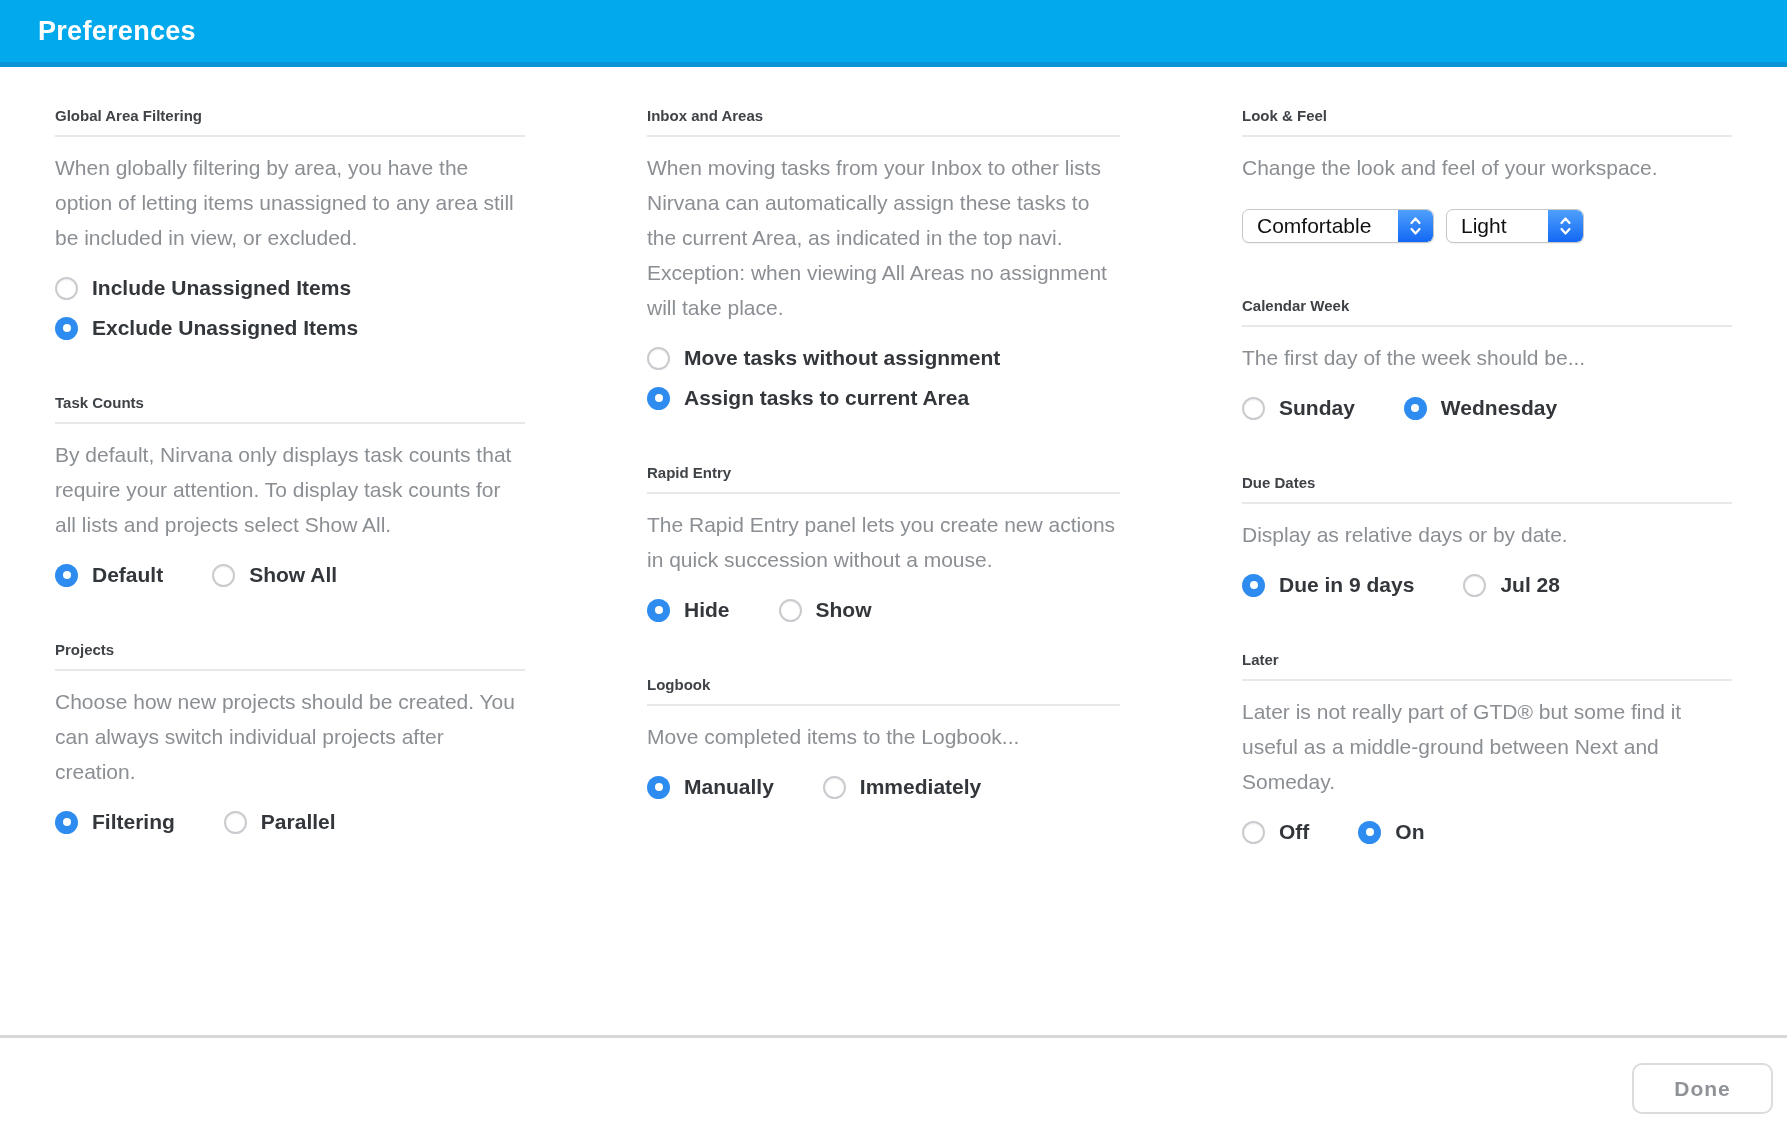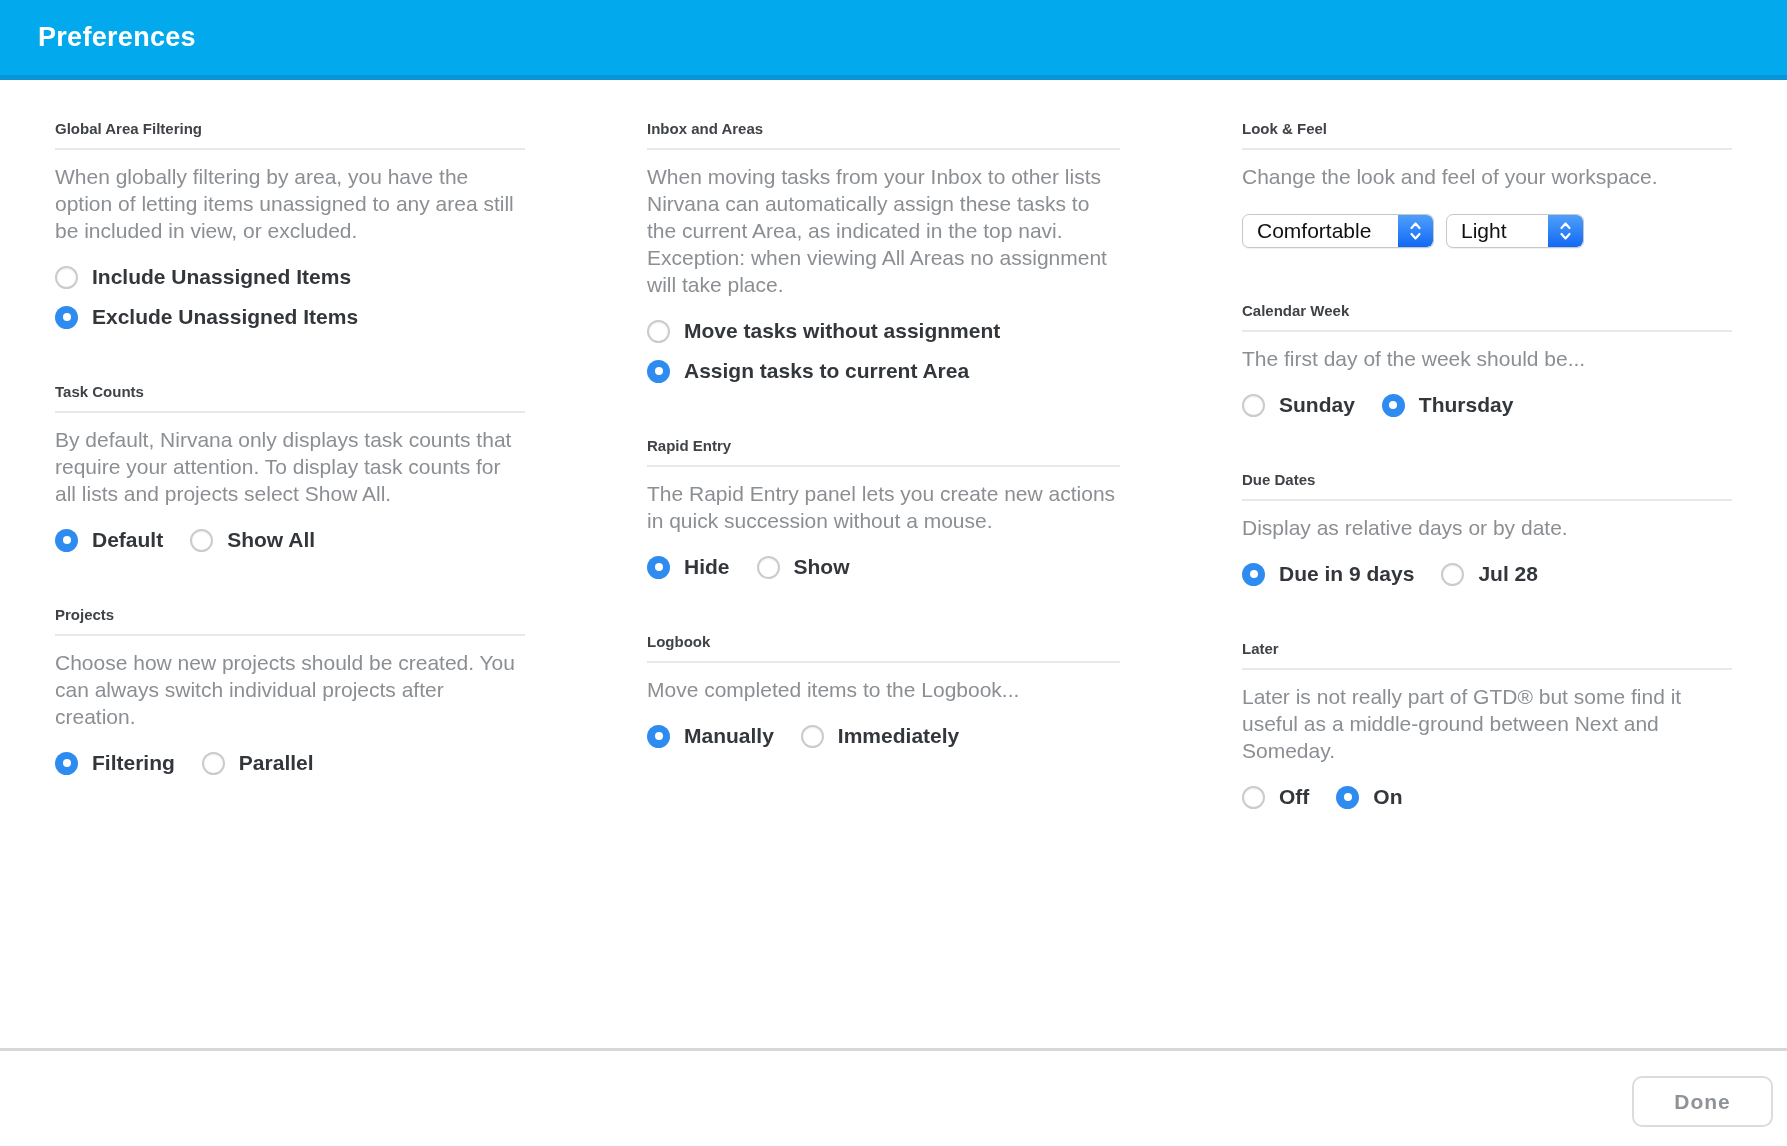--- a/index.html
+++ b/index.html
@@ -5,21 +5,21 @@
   * { box-sizing: border-box; }
   html,body { margin:0; padding:0; }
   body {
     width:1787px; height:1146px; overflow:hidden;
     background:#fff;
     font-family:"Liberation Sans","DejaVu Sans",sans-serif;
     -webkit-font-smoothing:antialiased;
   }
   
   .header {
-    height:80px;
+    height:67px;
     background:var(--header-bg,#02A9EC);
     border-bottom:5px solid var(--header-border,#0894D6);
     display:flex; align-items:center;
     padding:0 0 0 38px;
   }
   .header h1 {
     margin:0; color:#fff; font-size:27px; font-weight:bold; letter-spacing:.3px;
   }
   
   .content {
@@ -30,25 +30,25 @@
   .column { flex:none; }
   .column:nth-child(1) { width:470px; }
   .column:nth-child(2) { width:473px; }
   .column:nth-child(3) { width:490px; }
   .section + .section { margin-top:54px; }
   .section-title {
     margin:0; font-size:15px; font-weight:bold; color:#3F4347;
     padding-bottom:11px; border-bottom:2px solid #E8E8E8;
   }
   .section-description {
-    margin:13px 0 0; font-size:21px; line-height:27px; color:#8B8F93;
+    margin:13px 0 0; font-size:21px; line-height:35px; color:#8B8F93;
   }
   .controls { margin-top:21px; }
   
-  .radio-group { display:flex; align-items:center; gap:27px; }
+  .radio-group { display:flex; align-items:center; gap:49px; }
   .radio-group.vertical { flex-direction:column; align-items:flex-start; gap:16px; }
   .radio-option { display:flex; align-items:center; gap:14px; cursor:pointer;font-weight:bold; }
   .radio-circle {
     width:23px; height:23px; border-radius:50%; flex:none;
     background:#fff; border:2px solid #C9CBCE;
     box-shadow:inset 0 1px 2px rgba(0,0,0,.06);
   }
   .radio-circle.selected {
     border:none; background:var(--accent,#2E8CF0); position:relative; box-shadow:none;
   }
@@ -229,21 +229,21 @@
         <h2 class="section-title">Calendar Week</h2>
         <p class="section-description">The first day of the week should be...</p>
         <div class="controls">
           <div class="radio-group">
             <div class="radio-option">
               <span class="radio-circle"></span>
               <span class="radio-label">Sunday</span>
             </div>
             <div class="radio-option">
               <span class="radio-circle selected"></span>
-              <span class="radio-label">Thursday</span>
+              <span class="radio-label">Wednesday</span>
             </div>
           </div>
         </div>
       </div>
       <div class="section">
         <h2 class="section-title">Due Dates</h2>
         <p class="section-description">Display as relative days or by date.</p>
         <div class="controls">
           <div class="radio-group">
             <div class="radio-option">

